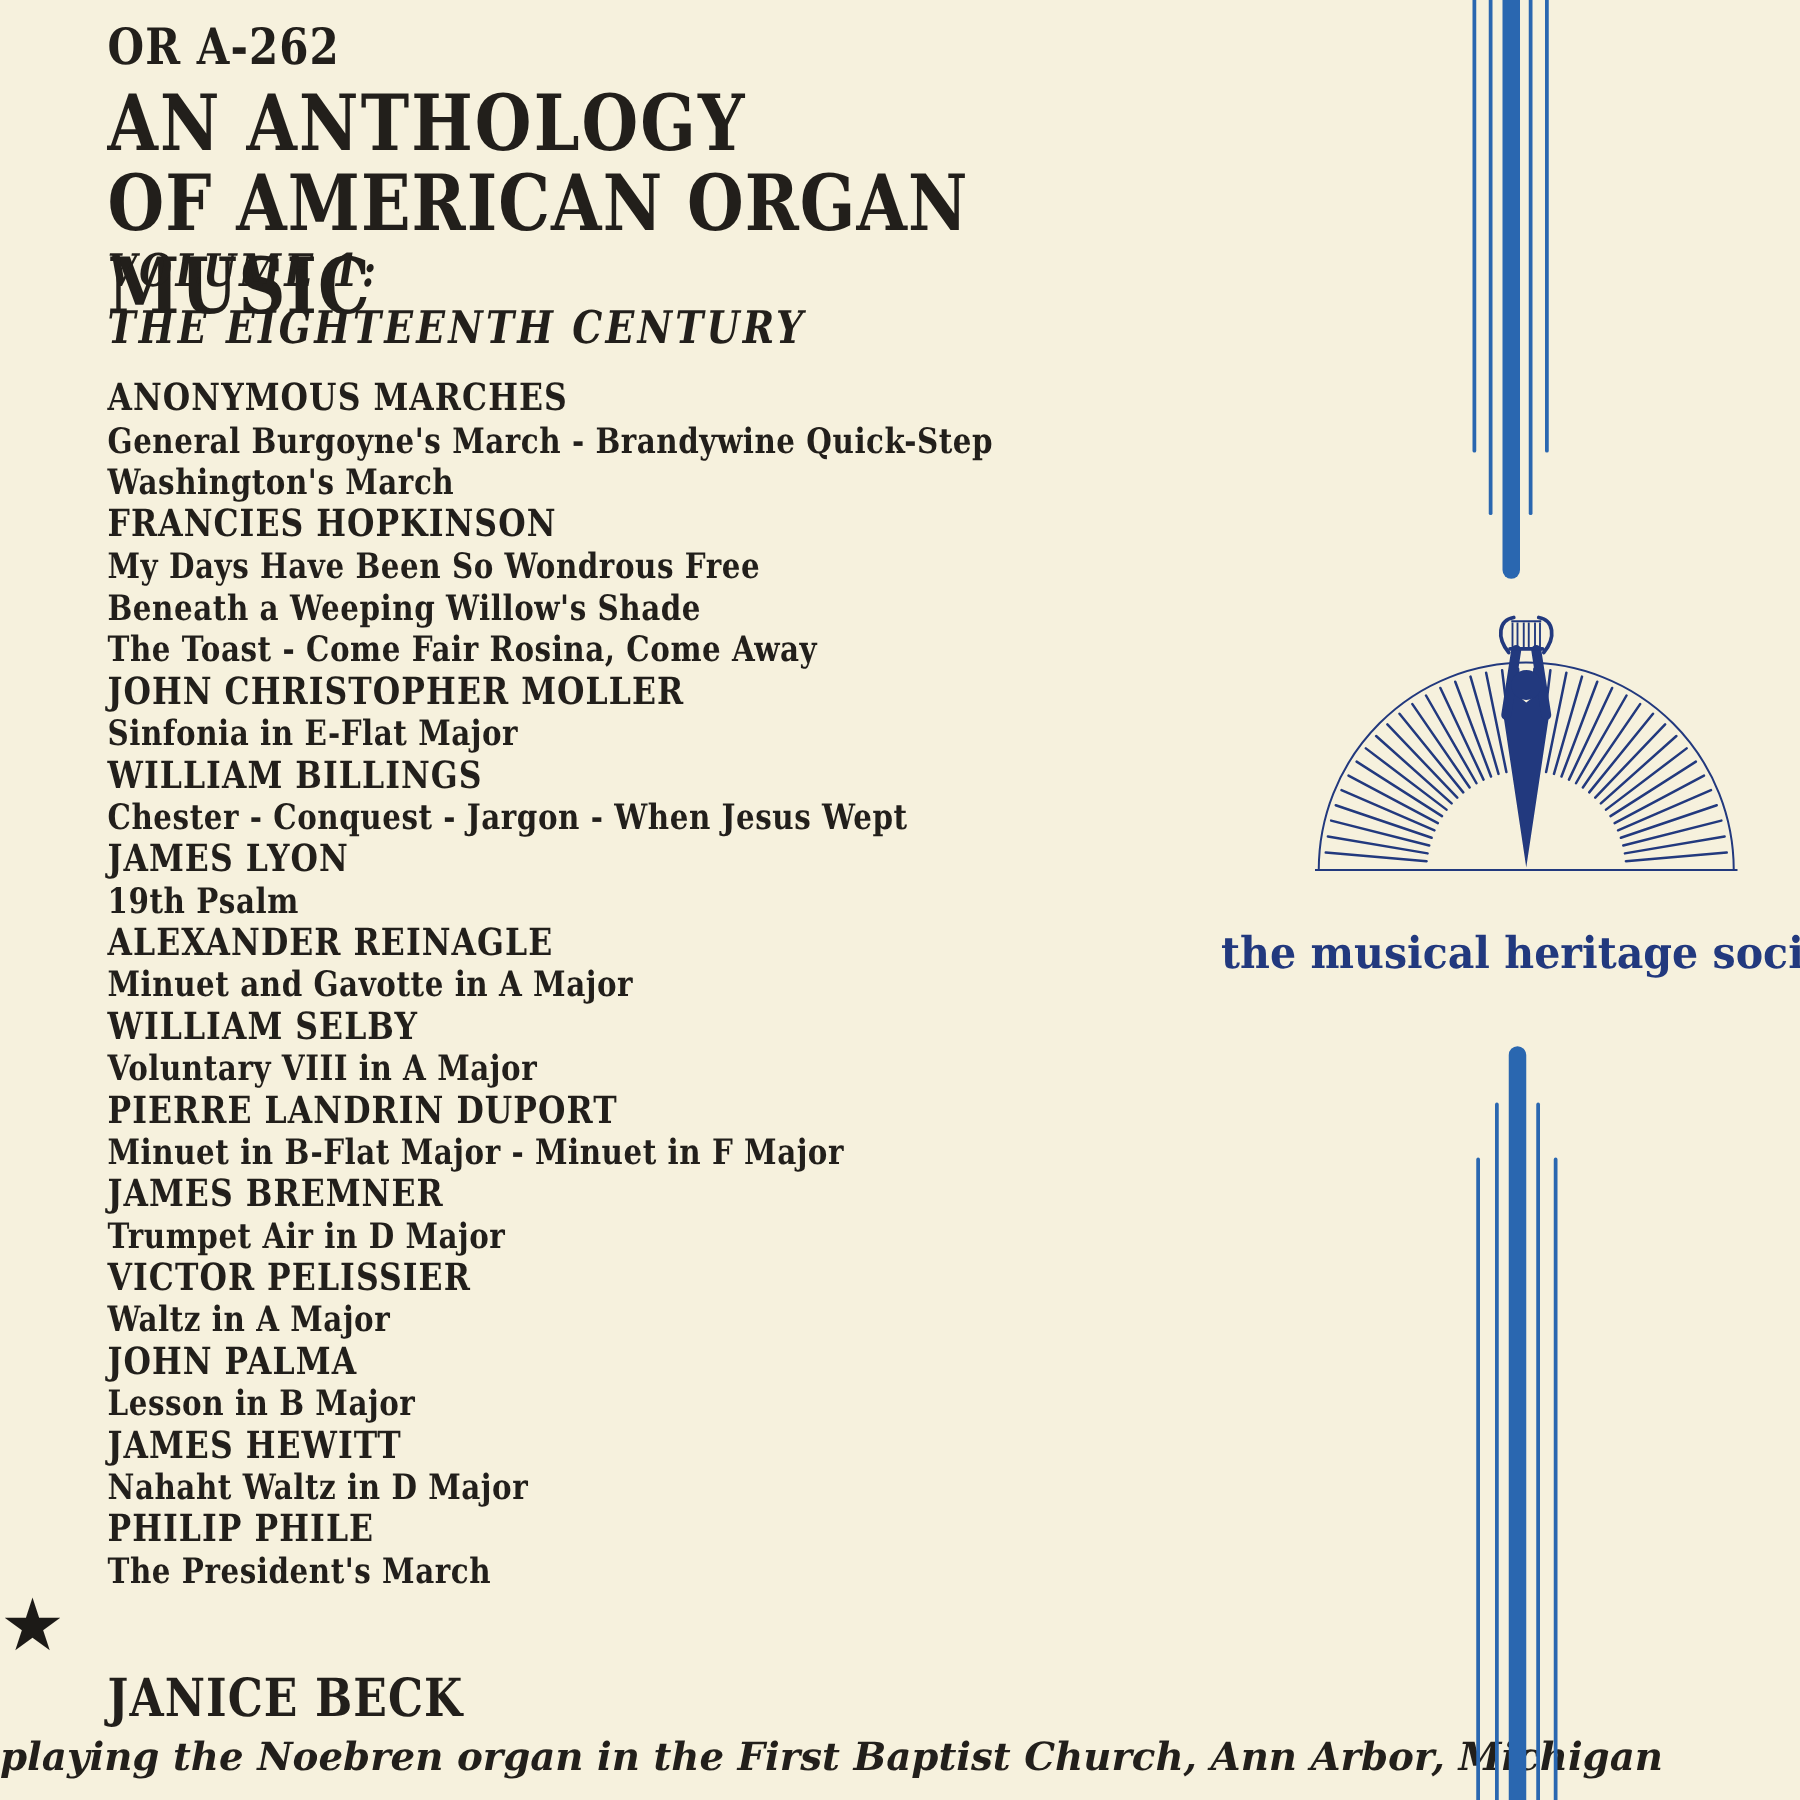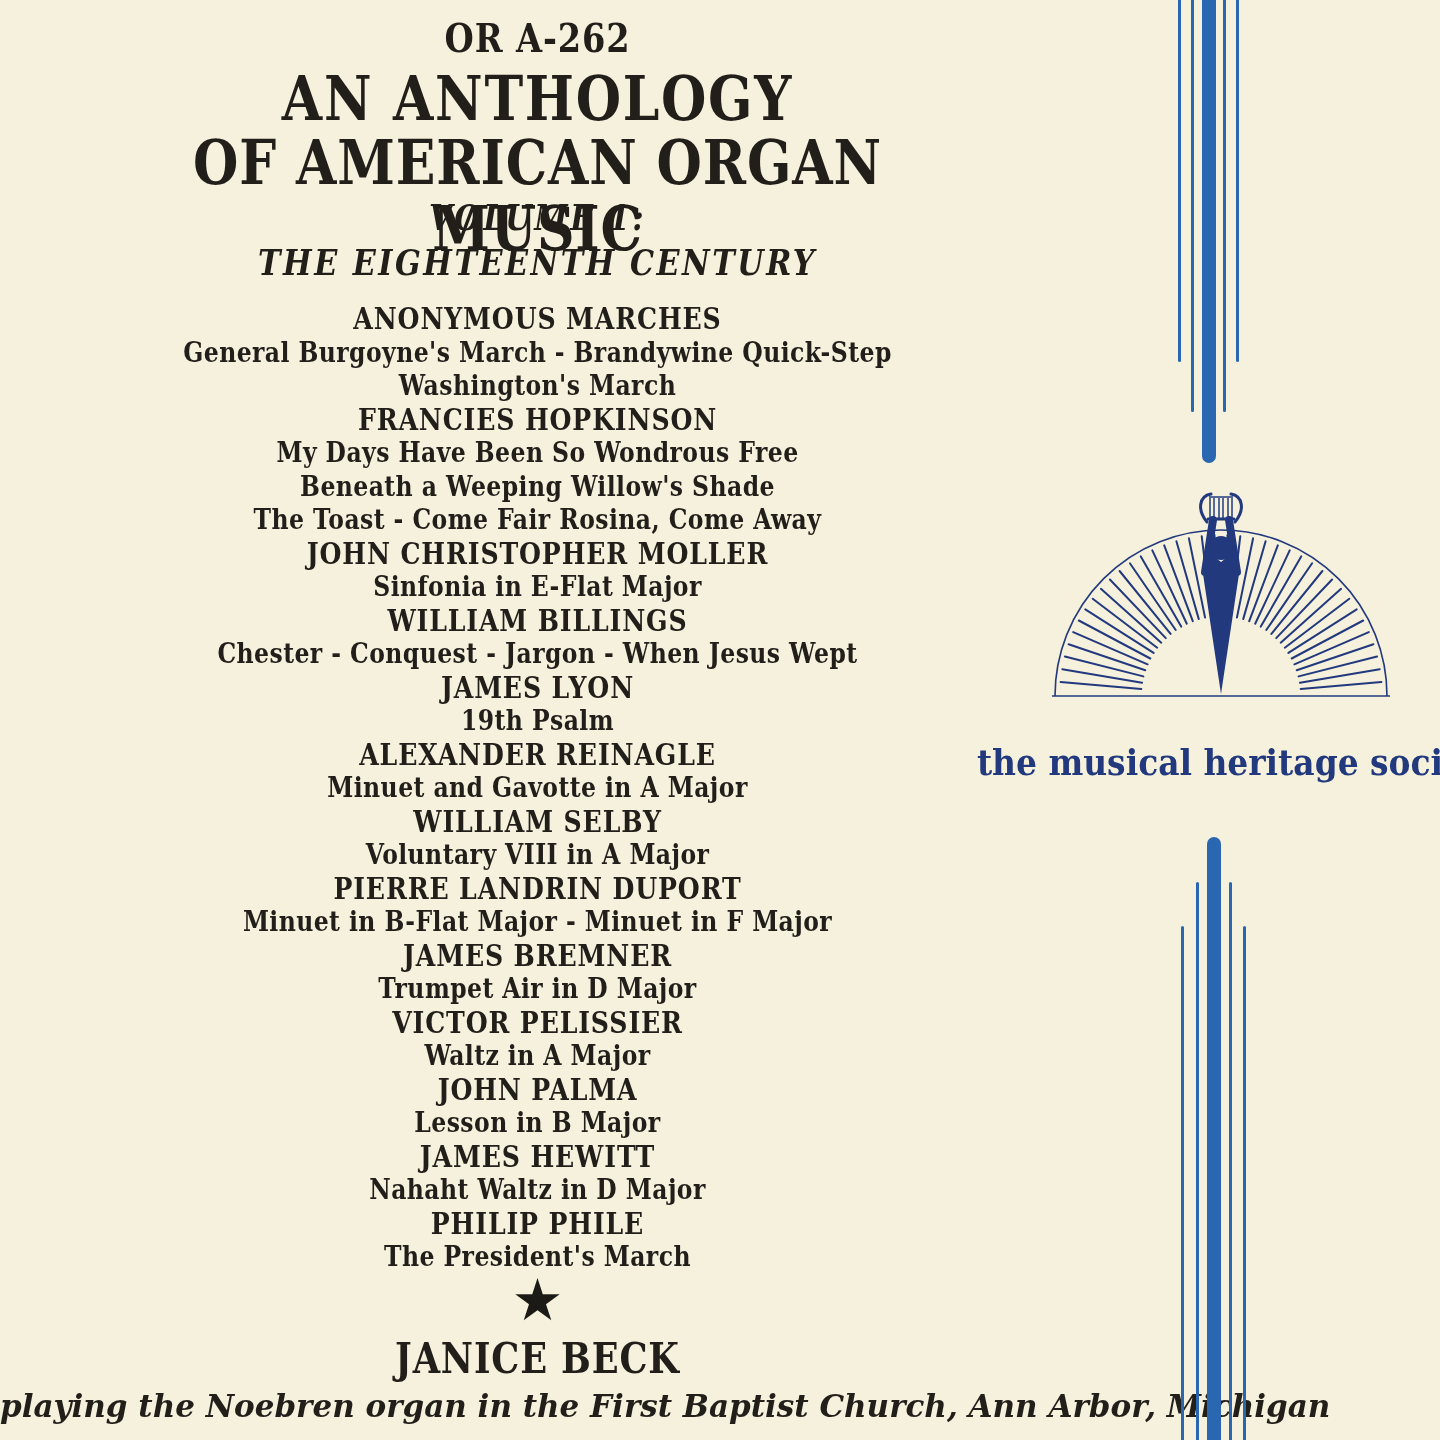--- a/index.html
+++ b/index.html
@@ -7,21 +7,21 @@
     width:1440px;height:1440px;overflow:hidden;
     background:var(--bg,#f6f1dd);
     font-family:"DejaVu Serif", serif;
     color:var(--ink,#221f1b);
   }
   .page{position:relative;width:1440px;height:1440px;}
 
   
   .col{
     position:absolute;left:0;top:0;width:1075px;height:1440px;
-    text-align:center;
+    text-align:left;
   }
   .condensed{transform:scaleX(0.84);}
   .catalog{
     position:absolute;left:0;right:0;top:14px;
     font-size:40px;font-weight:700;letter-spacing:1px;
   }
   .title1{
     position:absolute;left:0;right:0;top:66px;
     font-size:62px;font-weight:700;line-height:66px;letter-spacing:2px;
   }

